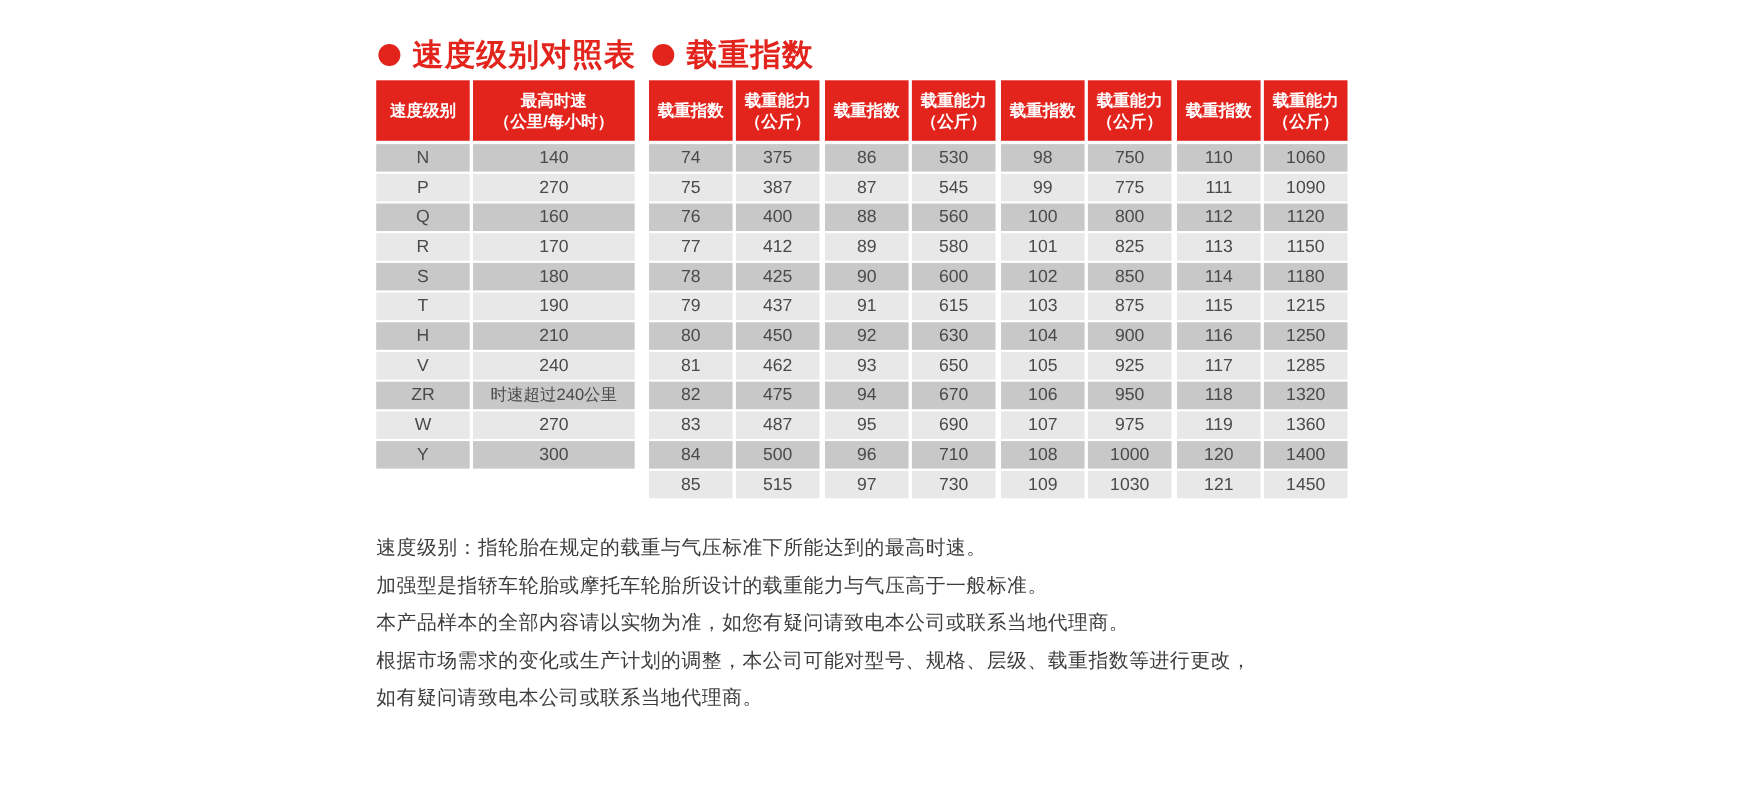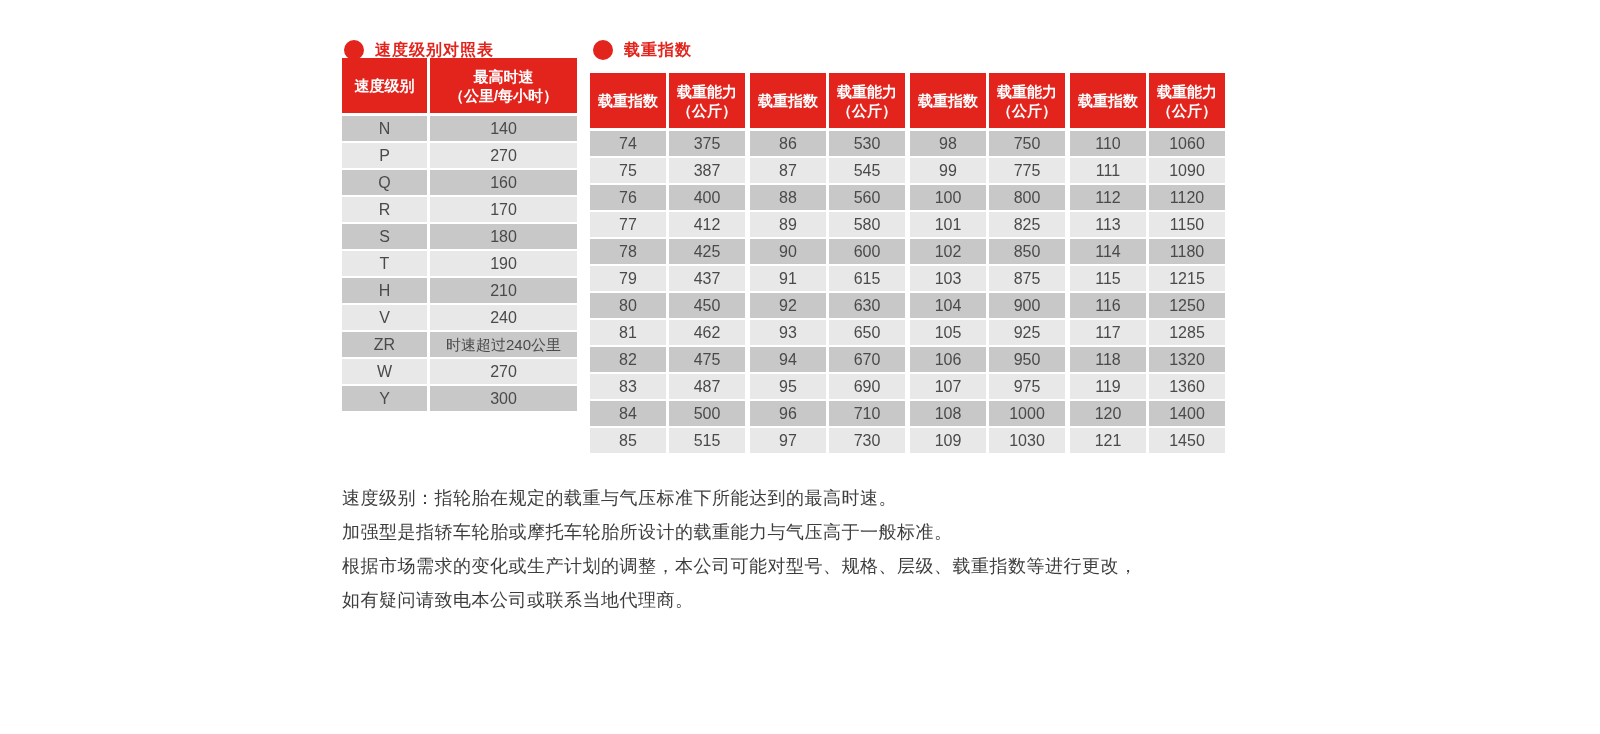--- a/index.html
+++ b/index.html
@@ -22,21 +22,21 @@
   }
   .dot {
     width: 20px;
     height: 20px;
     border-radius: 50%;
     background: var(--red);
     flex: 0 0 auto;
   }
   .title-text {
     color: var(--red);
-    font-size: 16px;
+    font-size: 28px;
     font-weight: bold;
     letter-spacing: 1px;
     white-space: nowrap;
   }
 
   
   .th {
     background: var(--red);
     color: #ffffff;
     font-size: 15px;
@@ -56,21 +56,21 @@
     font-size: 16px;
     color: #4a4a4a;
     white-space: nowrap;
     overflow: hidden;
   }
   .cell.dark  { background: var(--row-dark); }
   .cell.light { background: var(--row-light); }
   .cell.wide-text { font-size: 15px; }
 
   
-  .speed-table { position: absolute; left: 342px; top: 58px; width: 199px; }
+  .speed-table { position: absolute; left: 342px; top: 73px; width: 199px; }
   .speed-head, .speed-body {
     display: grid;
     grid-template-columns: 85px 147px;
     column-gap: 3px;
   }
   .speed-body { margin-top: 3px; row-gap: 2px; }
 
   
   .load-table {
     position: absolute;
@@ -290,17 +290,18 @@
           <div class="cell dark">1400</div>
           <div class="cell light">121</div>
           <div class="cell light">1450</div>
         </div>
       </div>
     </div>
 
   <div class="notes">
       <div class="note-line">速度级别：指轮胎在规定的载重与气压标准下所能达到的最高时速。</div>
       <div class="note-line">加强型是指轿车轮胎或摩托车轮胎所设计的载重能力与气压高于一般标准。</div>
+      <div class="note-line">本产品样本的全部内容请以实物为准，如您有疑问请致电本公司或联系当地代理商。</div>
       <div class="note-line">根据市场需求的变化或生产计划的调整，本公司可能对型号、规格、层级、载重指数等进行更改，</div>
       <div class="note-line">如有疑问请致电本公司或联系当地代理商。</div>
     </div>
 
 </div>
 
 </body></html>

